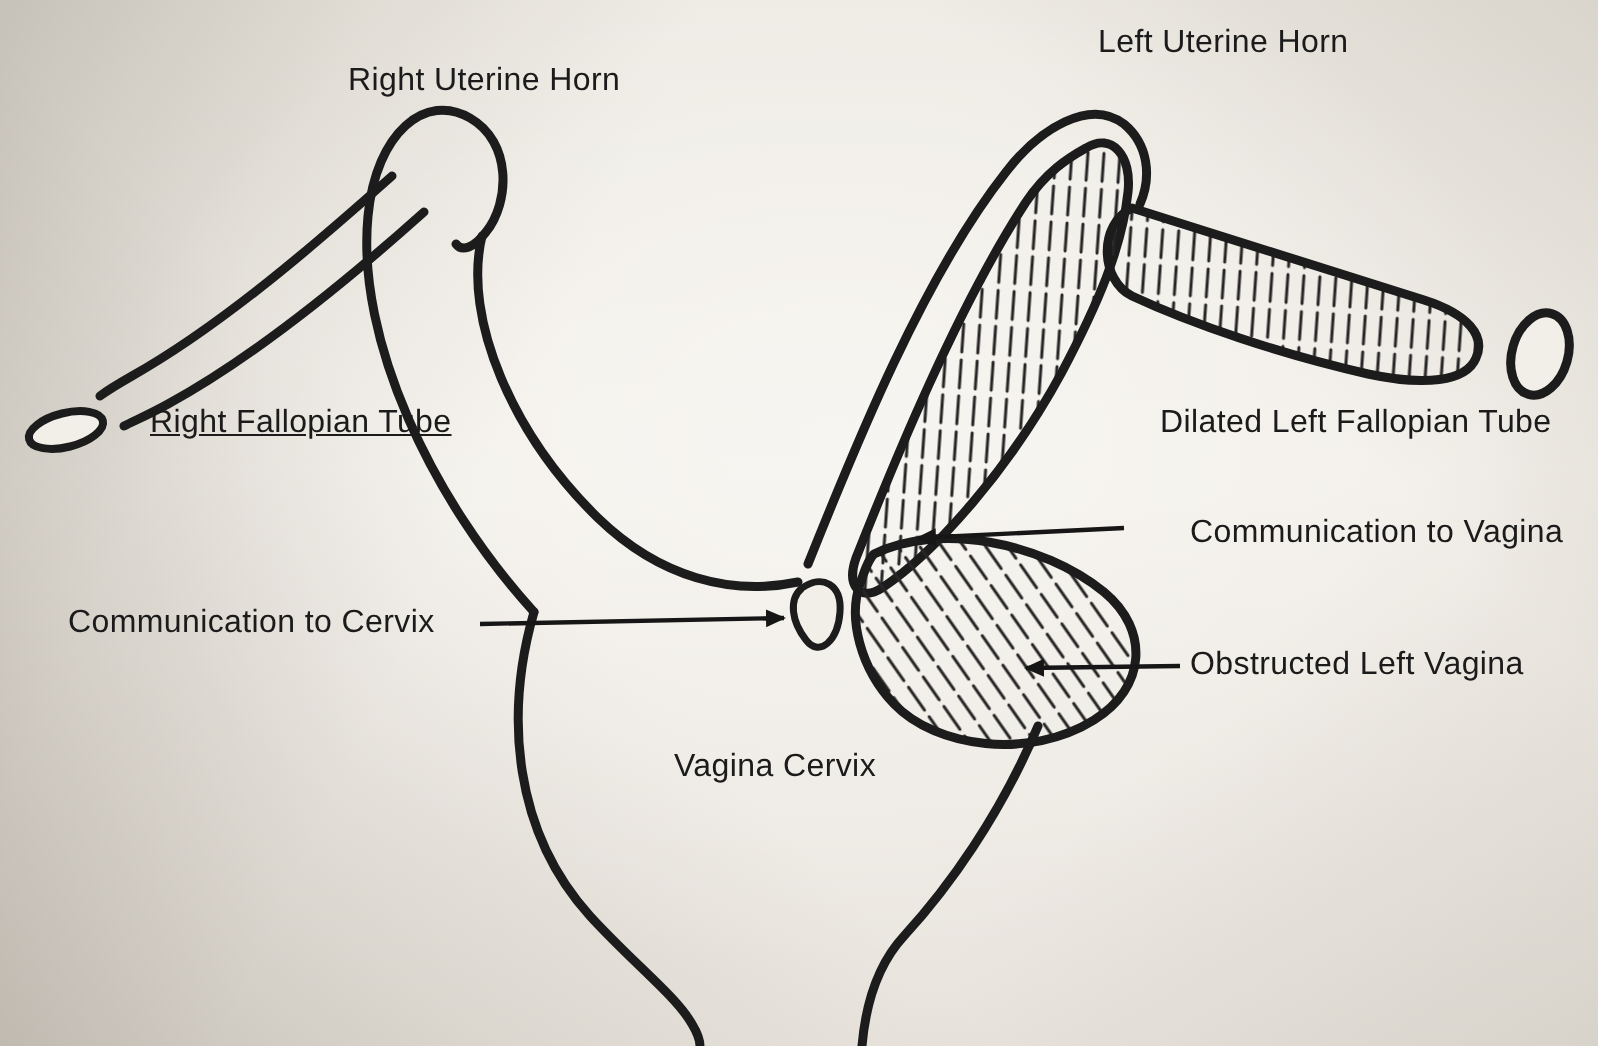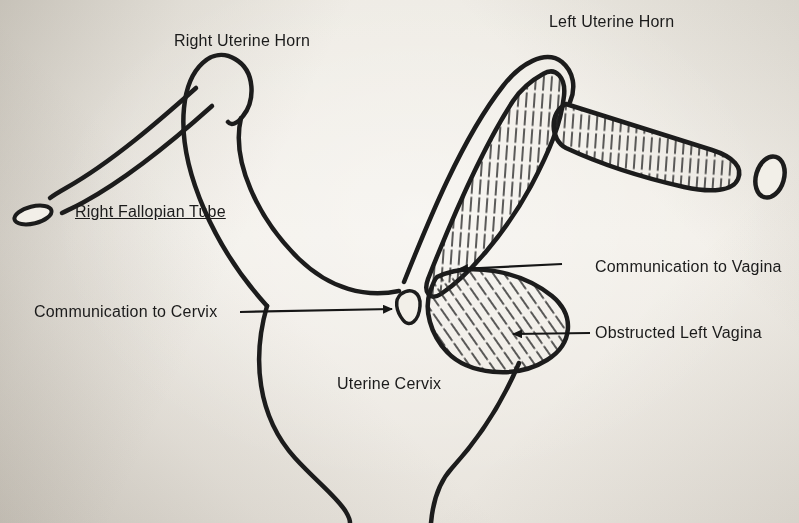--- a/index.html
+++ b/index.html
@@ -86,19 +86,20 @@
     <g stroke="#161616" stroke-width="2.2" fill="none">
       <path d="M562,264 L459,269" marker-end="url(#arrowHead)"></path>
       <path d="M240,312 L392,309" marker-end="url(#arrowHead)"></path>
       <path d="M590,333 L513,334" marker-end="url(#arrowHead)"></path>
     </g>
   </svg>
 
   <div class="label" style="left:174px; top:13px;margin-top:19px;">Right Uterine Horn</div>
   <div class="label" style="left:509px; top:13px;margin-left:40px;">Left Uterine Horn</div>
   <div class="label" style="left:75px;  top:203px;text-decoration:underline;">Right Fallopian Tube</div>
+  <div class="label" style="left:580px; top:203px;">Dilated Left Fallopian Tube</div>
   <div class="label" style="left:595px; top:258px;">Communication to Vagina</div>
   <div class="label" style="left:34px;  top:303px;">Communication to Cervix</div>
   <div class="label" style="left:595px; top:324px;">Obstructed Left Vagina</div>
-  <div class="label" style="left:337px; top:375px;">Uterine Cervix</div>
+  <div class="label" style="left:337px; top:375px;">Vagina Cervix</div>
   <div class="label" style="left:340px; top:488px;margin-top:46px;">Vagina</div>
 
 </div>
 
 </body></html>

